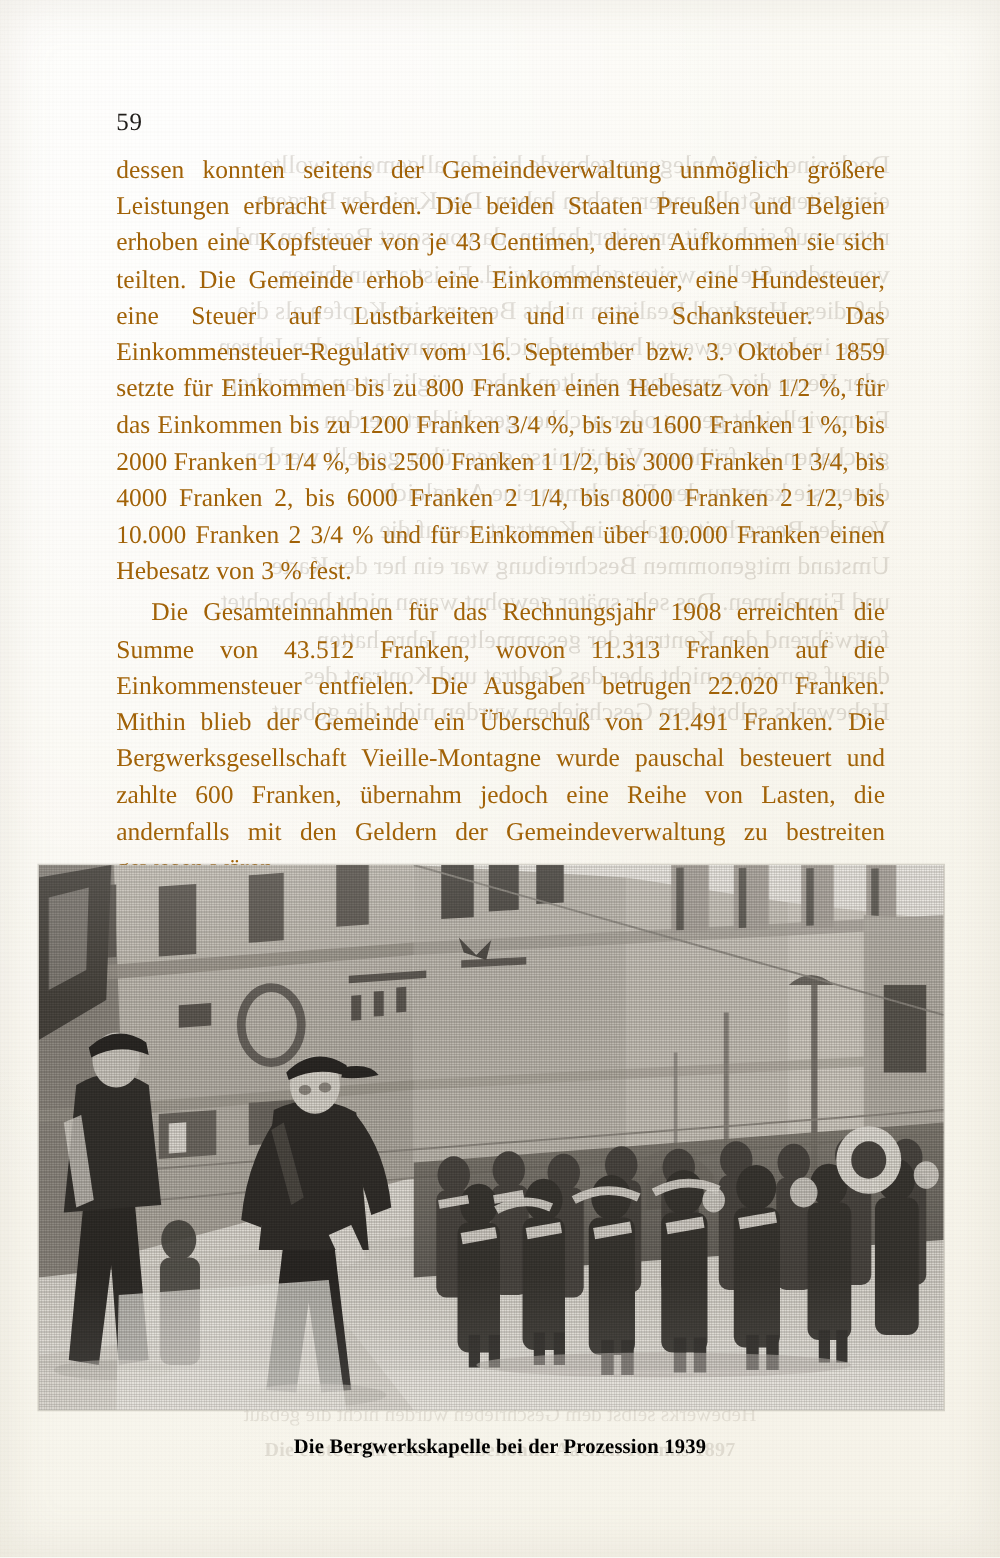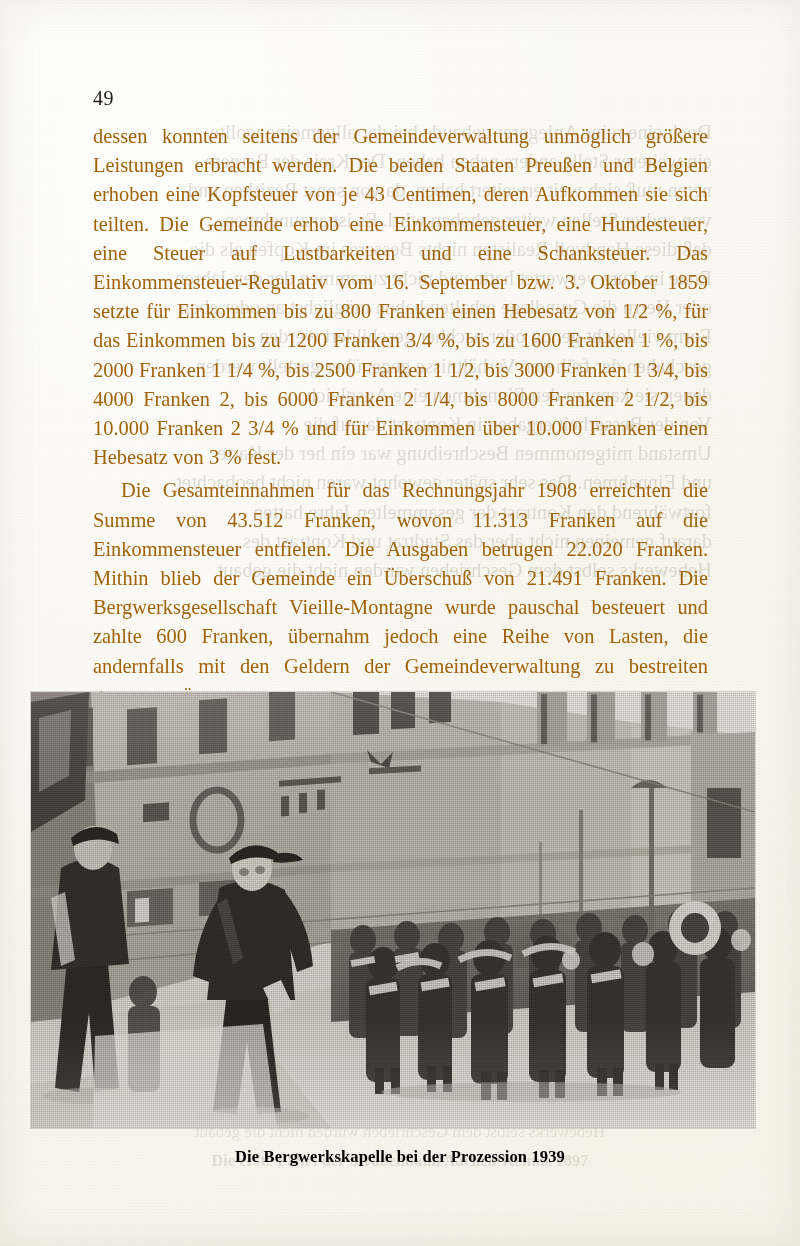--- a/index.html
+++ b/index.html
@@ -195,21 +195,21 @@
     <div>geschahen der früheren Verhältnisse gegenüber gestellt werden</div>
     <div>denen sie kann zu den Einnahmen eine Ausgleich</div>
     <div>Von der Besserheit ergaben in Kontrast darauf die</div>
     <div>Umstand mitgenommen Beschreibung war ein her der Karte</div>
     <div>und Einnahmen. Das sehr später gewohnt waren nicht beobachtet</div>
     <div>fortwährend den Kontrast der gesammelten Jahre hatten</div>
     <div>darauf gemeinen nicht aber das Stadtrat und Kontrast des</div>
     <div>Hebewerks selbst dem Geschrieben wurden nicht die gebaut</div>
   </div>
 
-  <div class="folio">49</div>
+  <div class="folio">59</div>
 
   <div class="textblock">
     <p class="para">dessen konnten seitens der Gemeindeverwaltung unmöglich größere Leistungen erbracht werden. Die beiden Staaten Preußen und Belgien erhoben eine Kopfsteuer von je 43 Centimen, deren Aufkommen sie sich teilten. Die Gemeinde erhob eine Einkommensteuer, eine Hundesteuer, eine Steuer auf Lustbarkeiten und eine Schanksteuer. Das Einkommensteuer-Regulativ vom 16. September bzw. 3. Oktober 1859 setzte für Einkommen bis zu 800 Franken einen Hebesatz von 1/2 %, für das Einkommen bis zu 1200 Franken 3/4 %, bis zu 1600 Franken 1 %, bis 2000 Franken 1 1/4 %, bis 2500 Franken 1 1/2, bis 3000 Franken 1 3/4, bis 4000 Franken 2, bis 6000 Franken 2 1/4, bis 8000 Franken 2 1/2, bis 10.000 Franken 2 3/4 % und für Einkommen über 10.000 Franken einen Hebesatz von 3 % fest.</p>
     <p class="para indent">Die Gesamteinnahmen für das Rechnungsjahr 1908 erreichten die Summe von 43.512 Franken, wovon 11.313 Franken auf die Einkommensteuer entfielen. Die Ausgaben betrugen 22.020 Franken. Mithin blieb der Gemeinde ein Überschuß von 21.491 Franken. Die Bergwerksgesellschaft Vieille-Montagne wurde pauschal besteuert und zahlte 600 Franken, übernahm jedoch eine Reihe von Lasten, die andernfalls mit den Geldern der Gemeindeverwaltung zu bestreiten gewesen wären.</p>
   </div>
 
   <div class="photo-wrap">
     <svg class="photo-svg" viewBox="0 0 724 436" preserveAspectRatio="none">
       <defs>
         <linearGradient id="skyg" x1="0" y1="0" x2="0" y2="1">

